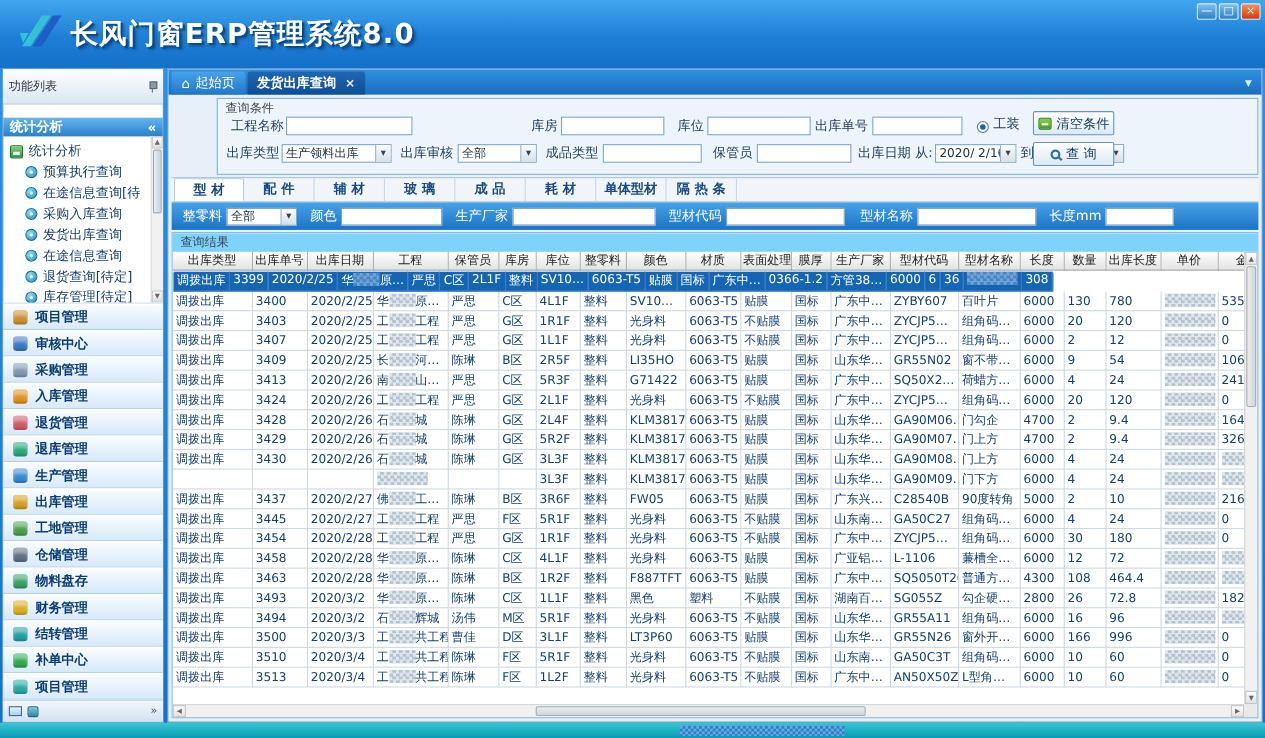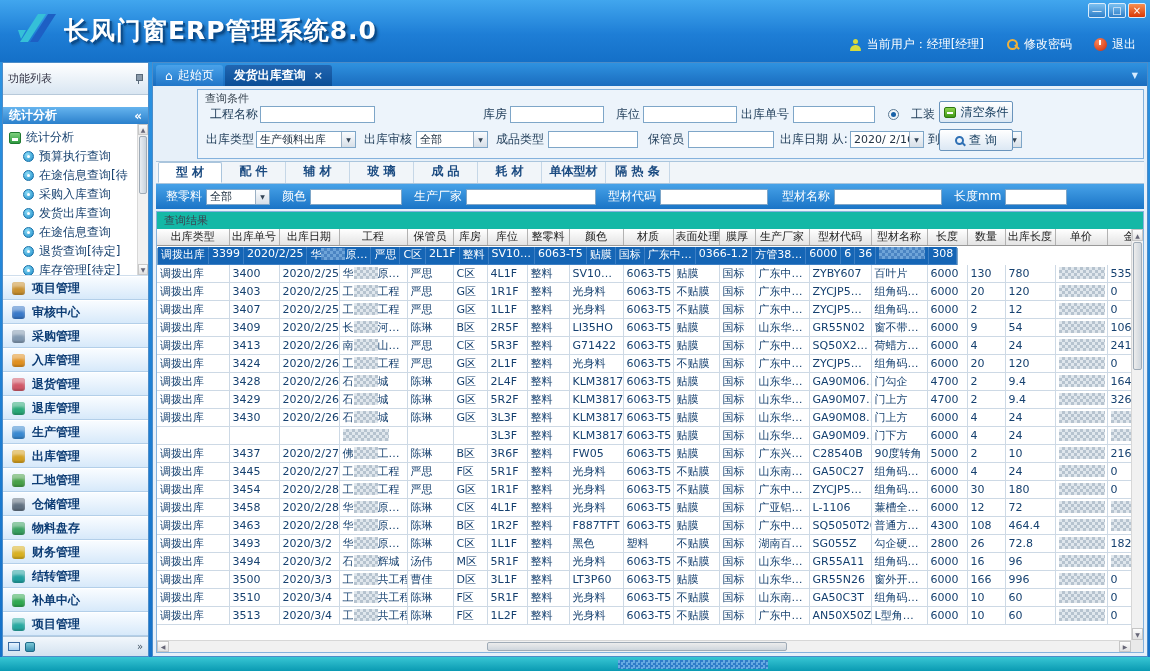--- a/index.html
+++ b/index.html
@@ -59,37 +59,37 @@
 .group{border:1px solid #84b2dd;position:relative;background:#edf4fb;}
 .caption{position:absolute;top:1px;left:7px;font-size:11px;color:#3a4652;}
 .query-group{flex:0 0 70px;margin-left:41px;}
 .q-row{display:flex;align-items:center;font-size:12px;color:#24405c;white-space:nowrap;}
 .q-row1{margin-top:14px;height:20px;padding-left:12px;}
 .q-row2{margin-top:5px;height:20px;padding-left:8px;}
 .ti{height:17px;border:1px solid #7ea6c8;background:#fff;font-family:inherit;font-size:11px;padding:0 2px;color:#234;}
 .sel{height:17px;border:1px solid #7ea6c8;background:#fff;display:inline-flex;align-items:center;font-size:11px;color:#234;cursor:pointer;}
 .sel .tx2{flex:1;padding:0 3px;overflow:hidden;white-space:nowrap;}
 .dd{width:14px;align-self:stretch;border-left:1px solid #9ab0c4;background:linear-gradient(#fafcfe,#d7dfe8);display:flex;align-items:center;justify-content:center;font-size:6px;color:#345;}
-.radio-opt{display:inline-flex;align-items:center;gap:12px;margin-left:13px;cursor:pointer;}
+.radio-opt{display:inline-flex;align-items:flex-end;gap:4px;margin-left:13px;cursor:pointer;}
 .rdo{width:11px;height:11px;border-radius:50%;border:1px solid #5c7a94;background:radial-gradient(#fff,#e8eef4);position:relative;}
 .rdo.on::after{content:"";position:absolute;left:2px;top:2px;width:5px;height:5px;border-radius:50%;background:#1a62a8;}
 .btn{position:absolute;height:22px;width:74px;display:flex;align-items:center;justify-content:center;gap:5px;border:1px solid #6a94bc;border-radius:2px;background:linear-gradient(#ffffff,#dce8f4);font-size:12px;color:#123a5c;cursor:pointer;box-shadow:inset 0 1px 0 #fff;}
 .btn-clear{top:11px;right:130px;}
 .btn-search{top:39px;right:130px;}
 .clr-ic{width:12px;height:11px;border-radius:2px;background:linear-gradient(#8ed44e,#3f9818);border:1px solid #2f7810;position:relative;}
 .clr-ic::after{content:"";position:absolute;left:2px;top:4px;width:6px;height:2px;background:#fff;}
 .mag-ic{width:9px;height:9px;border:2px solid #2f70b4;border-radius:50%;position:relative;}
 .mag-ic::after{content:"";position:absolute;width:5px;height:2px;background:#2f70b4;transform:rotate(45deg);right:-4px;bottom:-2px;}
 .mat-tabs{flex:0 0 21px;margin-top:2px;display:flex;background:#f1f5f9;border-top:1px solid #aac5dd;border-bottom:1px solid #aac5dd;padding-left:2px;}
 .mtab{width:64px;text-align:center;line-height:19px;font-size:12px;font-weight:bold;color:#1a4a80;border-right:1px solid #c6d7e7;cursor:pointer;}
 .mtab.active{background:#fff;border:1px solid #aac5dd;border-bottom:1px solid #fff;border-radius:2px 2px 0 0;}
 .filter-bar{flex:0 0 25px;background:linear-gradient(#47a2e8,#1a74c6);display:flex;align-items:center;color:#fff;font-size:12px;padding-left:10px;white-space:nowrap;}
 .filter-bar .ti,.filter-bar .sel{height:16px;}
 .result-group{flex:1;margin-top:2px;background:#fff;display:flex;flex-direction:column;overflow:hidden;}
-.cap2{flex:0 0 16px;background:#14b8a6;font-size:11px;color:#3a4652;padding:1px 7px;}
+.cap2{flex:0 0 16px;background:#7dd3fc;font-size:11px;color:#3a4652;padding:1px 7px;}
 .tbl-zone{flex:1;position:relative;overflow:hidden;background:#fff;}
 table.grid{border-collapse:collapse;table-layout:fixed;width:994px;}
 .grid th{height:16px;background:linear-gradient(#ffffff,#e3e3e3);border-right:1px solid #b2b2b2;border-bottom:1px solid #999;font-size:11px;font-weight:normal;color:#222;padding:0 2px;overflow:hidden;white-space:nowrap;}
 .grid td{height:18px;border-right:1px solid #cdd9e5;border-bottom:1px solid #cdd9e5;font-size:11px;color:#15406f;padding:0 3px;overflow:hidden;white-space:nowrap;}
 .grid tr.sel td{background:#1565b5;color:#fff;border-right-color:#3c7fc4;border-bottom-color:#3c7fc4;}
 .mz{display:inline-block;height:12px;vertical-align:-2px;background:repeating-conic-gradient(#b6c3cf 0% 25%,#e0e7ed 0% 50%) 0 0/6px 6px;}
 tr.sel .mz{background:repeating-conic-gradient(#4a84c2 0% 25%,#6ea4d8 0% 50%) 0 0/6px 6px;}
 .vscroll{position:absolute;top:0;right:0;bottom:12px;width:12px;background:#f1f1f1;border-left:1px solid #d7d7d7;font-size:6px;color:#667;}
 .vscroll .sa{height:12px;display:flex;align-items:center;justify-content:center;background:linear-gradient(#fdfdfd,#e2e2e2);border:1px solid #c6c6c6;}
 .vscroll .sa.b{position:absolute;bottom:0;left:0;right:0;}
@@ -114,30 +114,20 @@
     <svg class="logo" viewBox="0 0 42 40">
       <path d="M4 33 L22 5 L30 5 L12 33 Z" fill="#35c0d8"></path>
       <path d="M14 33 L32 5 L40 5 L22 33 Z" fill="#1d5fc4"></path>
       <path d="M2 21 L10 21 L5 30 Z" fill="#35c0d8"></path>
     </svg>
     <div class="app-title">长风门窗ERP管理系统8.0</div>
     <div class="win-controls">
       <div class="wbtn">—</div>
       <div class="wbtn">□</div>
       <div class="wbtn close">×</div>
-    </div>
-    <div class="user-area">
-      <span class="icon-person"></span>
-      <span>当前用户：经理[经理]</span>
-      <span class="usp"></span>
-      <span class="icon-key"></span>
-      <span>修改密码</span>
-      <span class="usp"></span>
-      <span class="icon-power"></span>
-      <span>退出</span>
     </div>
   </div>
 
   <div class="sidebar">
     <div class="panel-title">
       <span>功能列表</span>
       <span class="pin"></span>
     </div>
     <div class="group-header">
       <span>统计分析</span>

